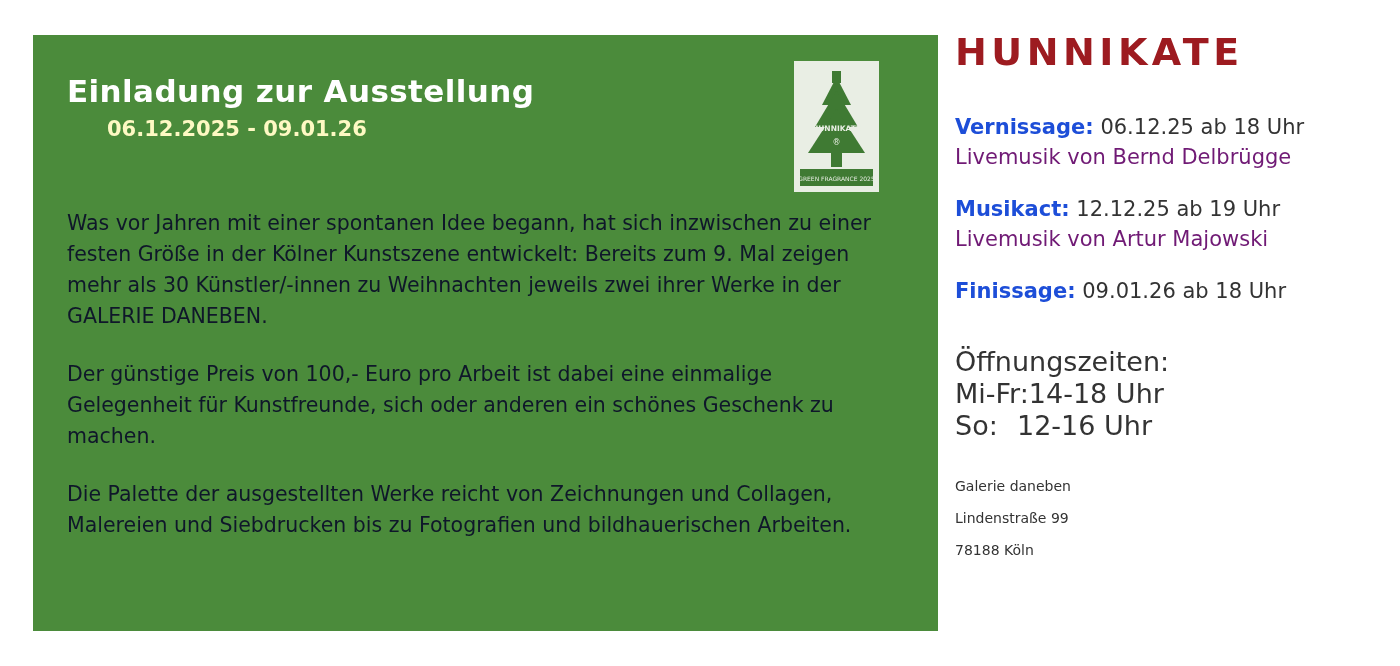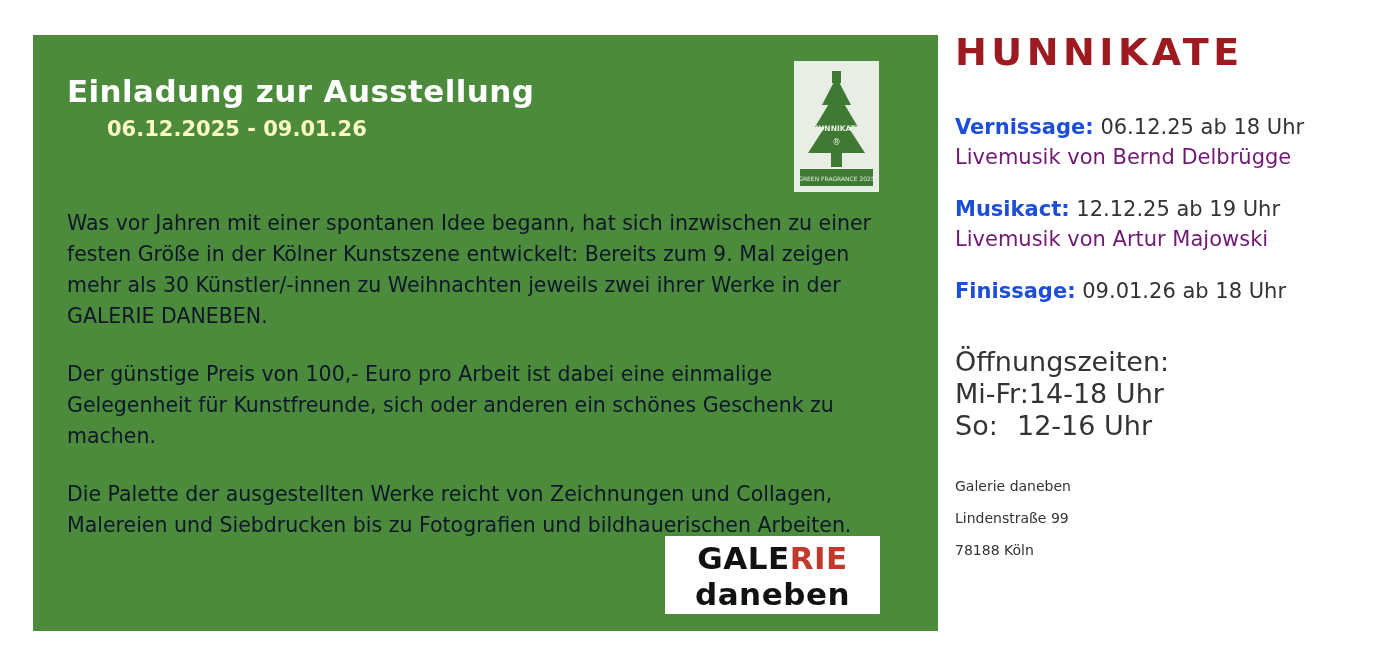--- a/index.html
+++ b/index.html
@@ -188,24 +188,20 @@
         <text x="42.5" y="120" font-family="DejaVu Sans, sans-serif" font-size="6" fill="#e9eee4" text-anchor="middle">GREEN FRAGRANCE 2025</text>
       </svg>
     </div>
 
     <div class="body-text">
       <p>Was vor Jahren mit einer spontanen Idee begann, hat sich inzwischen zu einer festen Größe in der Kölner Kunstszene entwickelt: Bereits zum 9. Mal zeigen mehr als 30 Künstler/-innen zu Weihnachten jeweils zwei ihrer Werke in der GALERIE DANEBEN.</p>
       <p>Der günstige Preis von 100,- Euro pro Arbeit ist dabei eine einmalige Gelegenheit für Kunstfreunde, sich oder anderen ein schönes Geschenk zu machen.</p>
       <p>Die Palette der ausgestellten Werke reicht von Zeichnungen und Collagen, Malereien und Siebdrucken bis zu Fotografien und bildhauerischen Arbeiten.</p>
     </div>
 
-    <div class="gallery-logo">
-      <div class="line1"><span>GALE</span><span class="red">RIE</span></div>
-      <div class="line2">daneben</div>
-    </div>
 
   </div>
 
   <div class="info">
 
     <div class="brand">HUNNIKATE</div>
 
     <div class="event">
       <span class="label">Vernissage:</span>
       <span class="detail">06.12.25 ab 18 Uhr</span>

